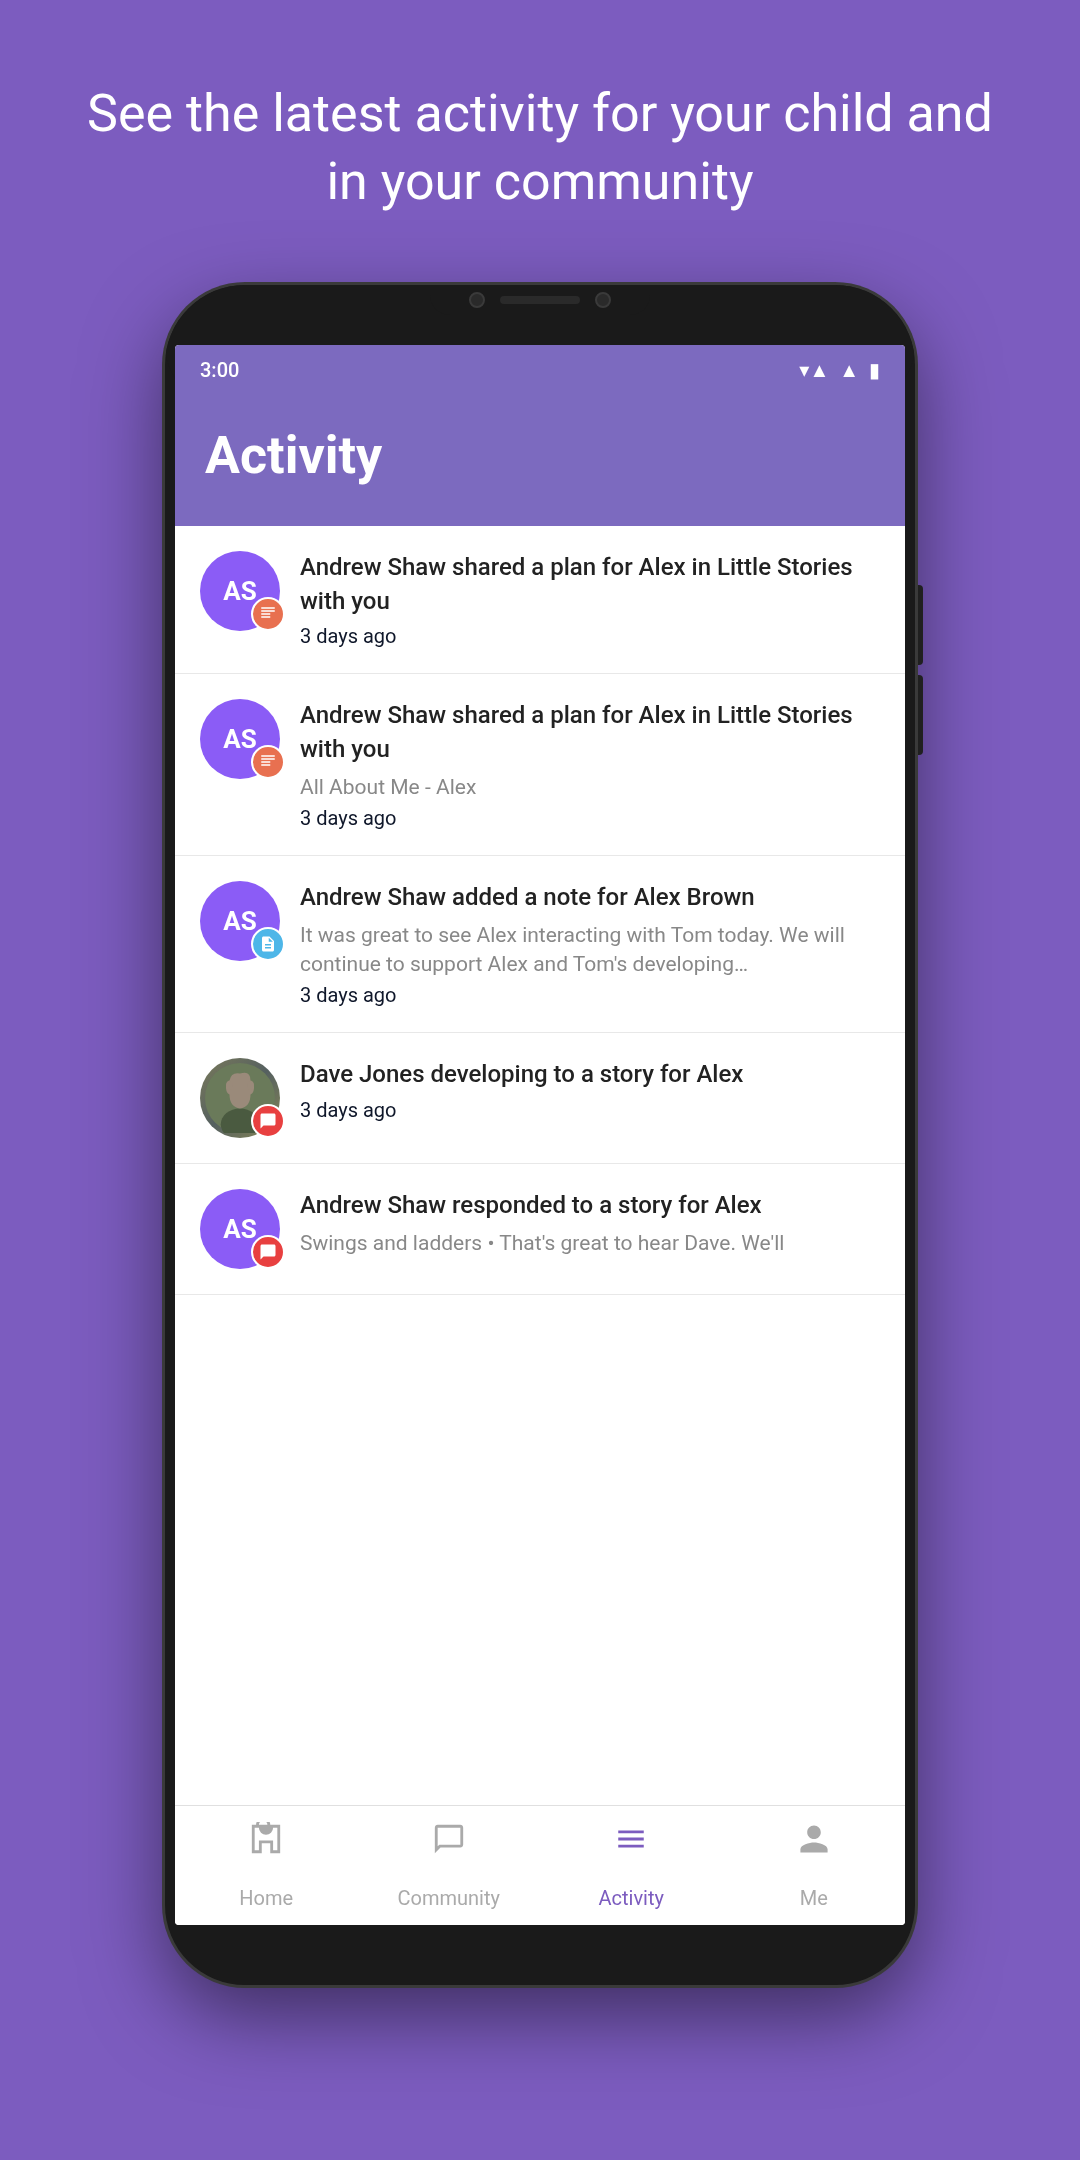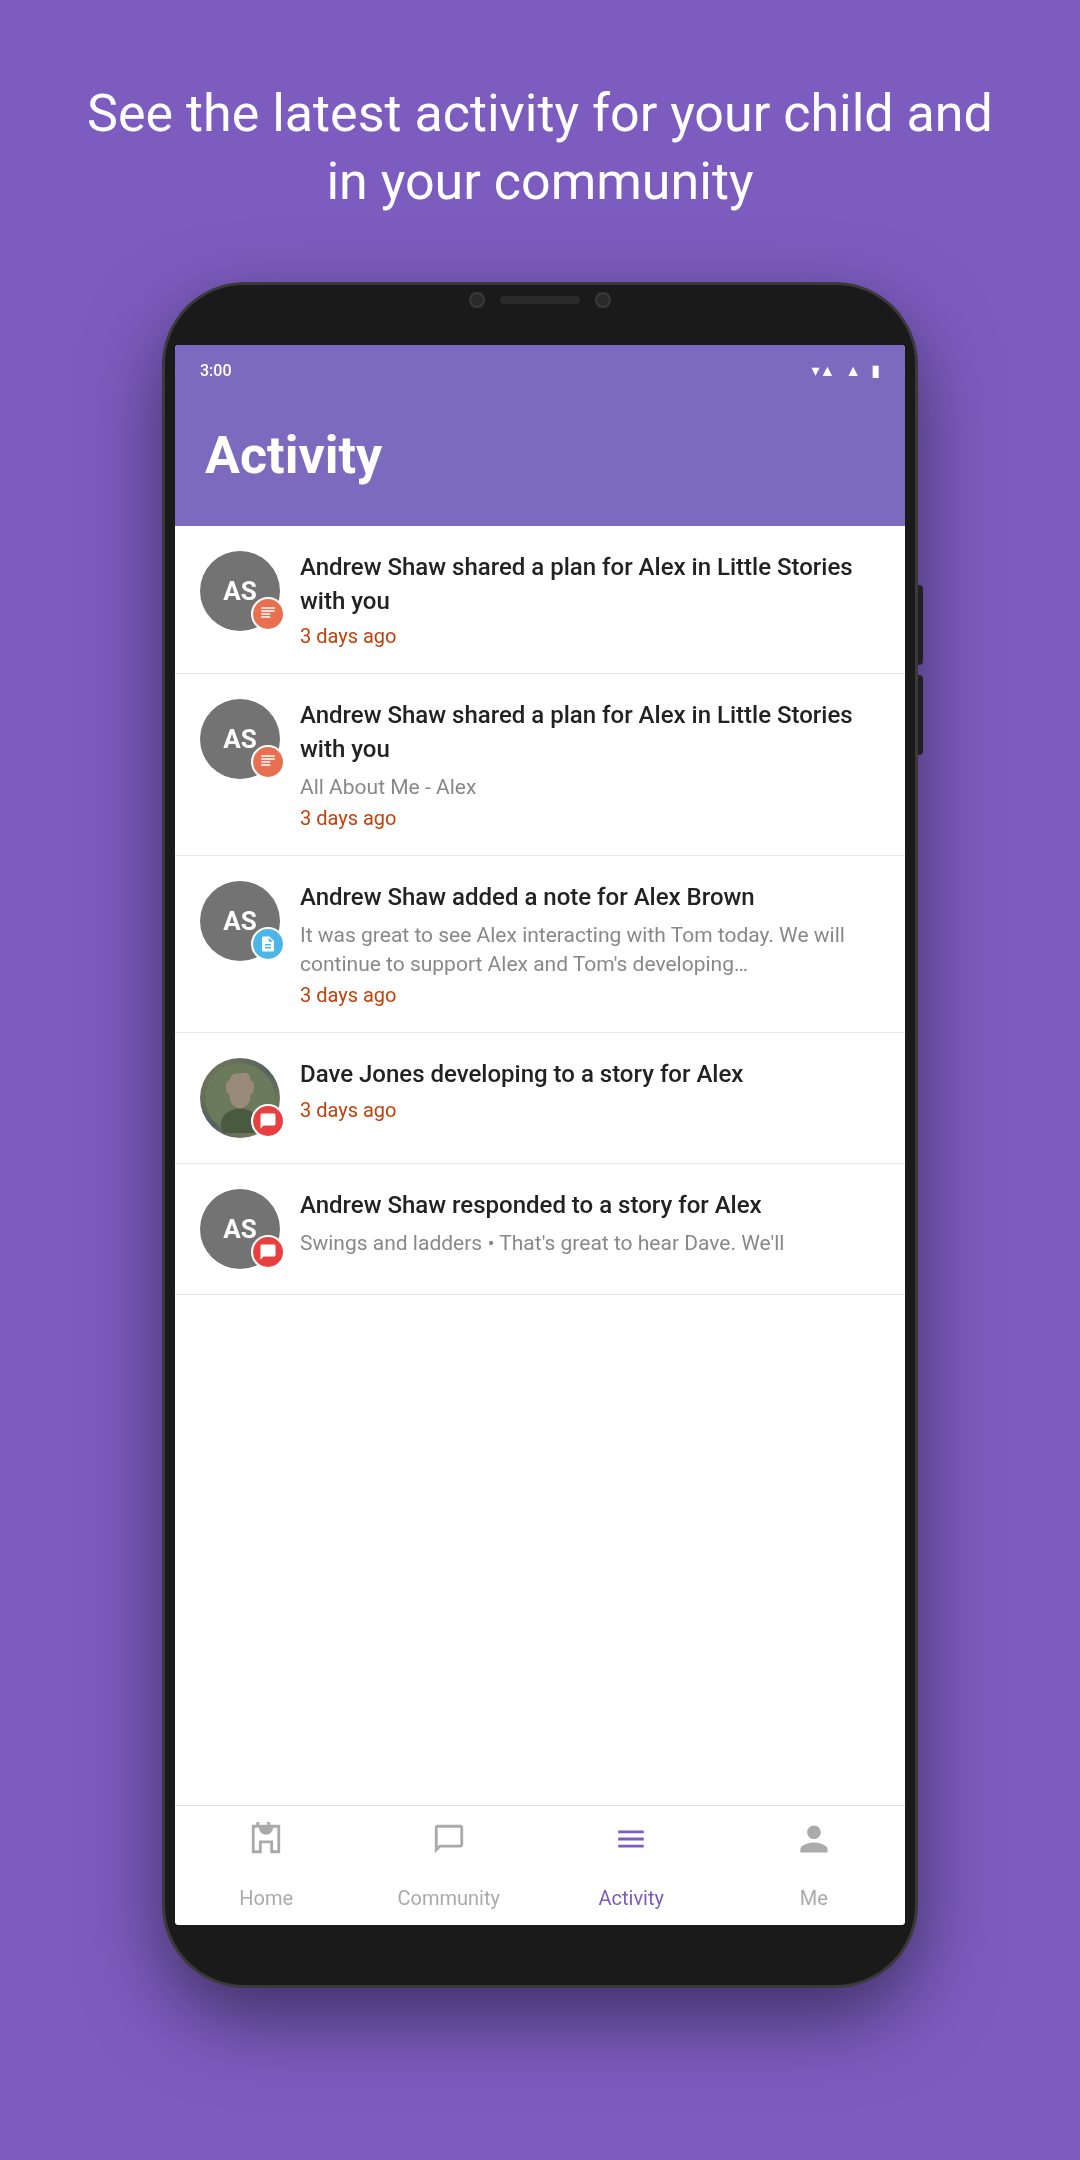--- a/index.html
+++ b/index.html
@@ -116,21 +116,21 @@
 
     
     .status-bar {
       background: #7c6abf;
       height: 50px;
       display: flex;
       align-items: center;
       justify-content: space-between;
       padding: 0 25px;
       color: white;
-      font-size: 16px;
+      font-size: 20px;
       font-weight: 500;
       flex-shrink: 0;
     }
 
     .status-icons {
       display: flex;
       align-items: center;
       gap: 10px;
     }
 
@@ -166,21 +166,21 @@
       position: relative;
       flex-shrink: 0;
       width: 80px;
       height: 80px;
     }
 
     .avatar {
       width: 80px;
       height: 80px;
       border-radius: 50%;
-      background: #737373;
+      background: #8b5cf6;
       display: flex;
       align-items: center;
       justify-content: center;
       color: white;
       font-size: 26px;
       font-weight: 700;
     }
 
     .avatar-badge {
       position: absolute;
@@ -215,21 +215,21 @@
 
     .item-subtitle {
       font-size: 21px;
       color: #888;
       margin-bottom: 4px;
       line-height: 1.4;
     }
 
     .item-time {
       font-size: 20px;
-      color: #c2410c;
+      color: #0f172a;
     }
 
     
     .bottom-nav {
       background: white;
       height: 120px;
       display: flex;
       align-items: center;
       border-top: 1px solid #e0e0e0;
       flex-shrink: 0;

